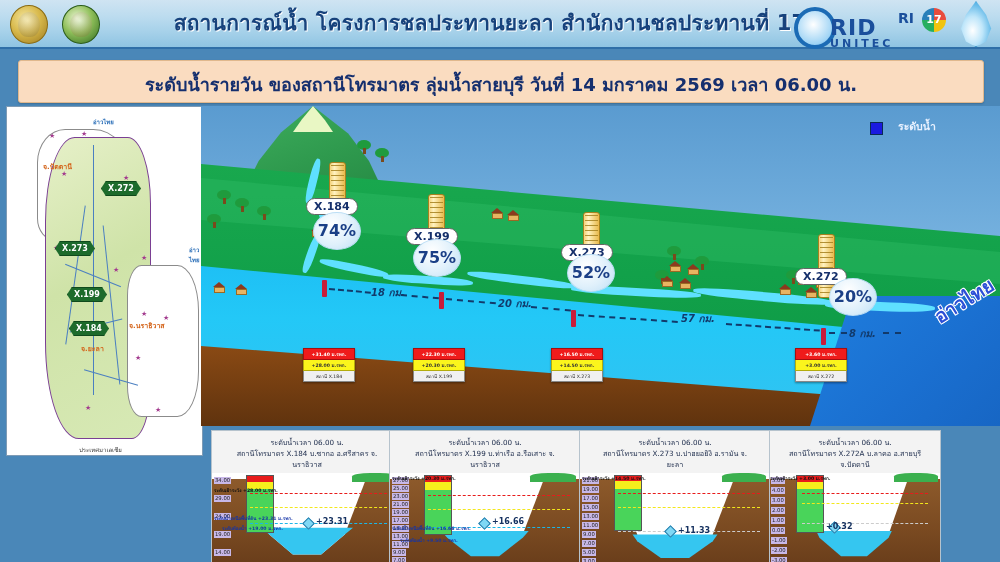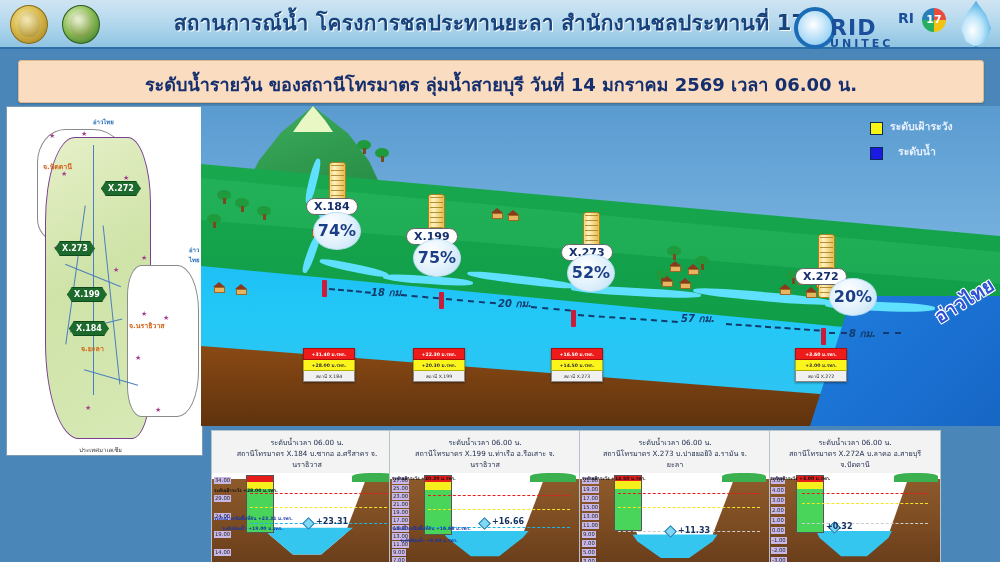--- a/index.html
+++ b/index.html
@@ -501,24 +501,20 @@
     <div class="w">สถานี X.273</div>
   </div>
   <div class="infobox" style="left:594px;top:242px;">
     <div class="r">+3.60 ม.รทก.</div>
     <div class="y">+3.00 ม.รทก.</div>
     <div class="w">สถานี X.272</div>
   </div>
 
 
   <div id="legend">
-    <div class="leg-row">
-      <div class="leg-sw" style="background:#f7f314;"></div>
-      <div class="leg-tx">ระดับเฝ้าระวัง</div>
-    </div>
     <div class="leg-row">
       <div class="leg-sw" style="background:#1a1ae0;"></div>
       <div class="leg-tx" style="left:28px;">ระดับน้ำ</div>
     </div>
   </div>
 </div>
 
 <div id="bottom">
 
   <div class="xsec" style="left:10px;">

